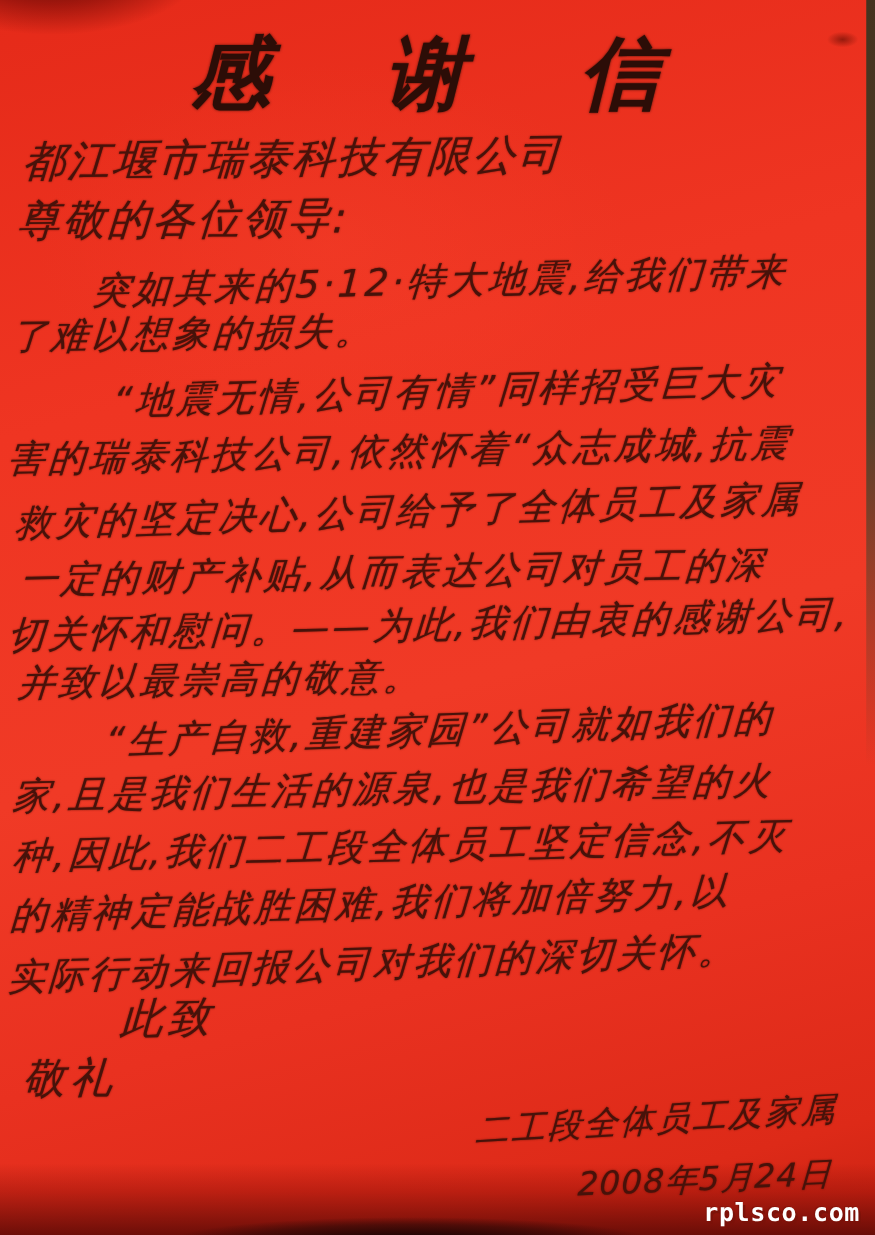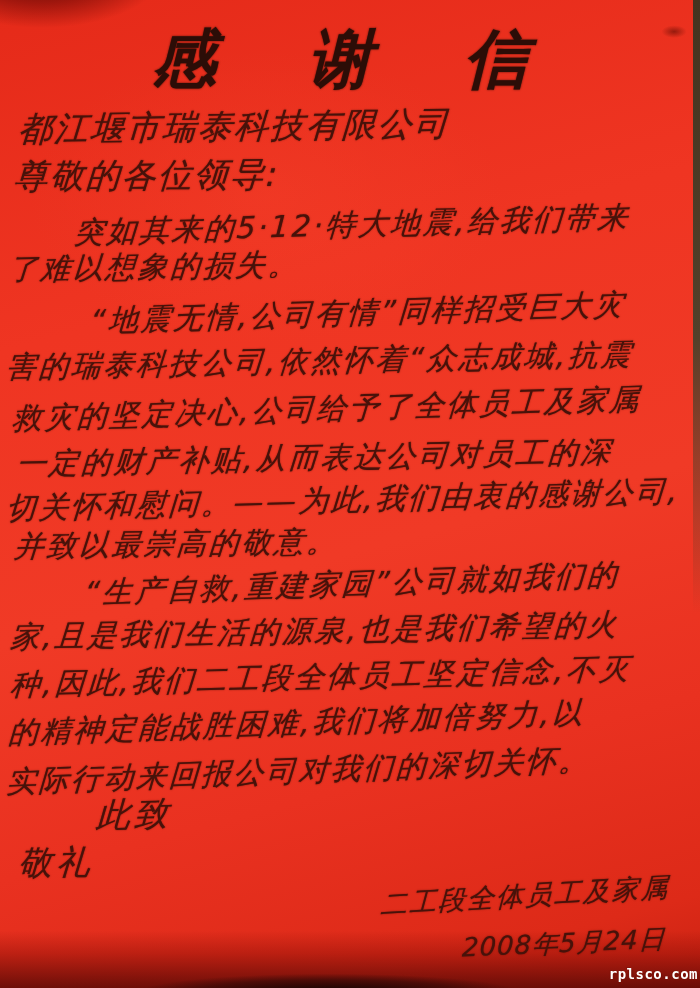--- a/index.html
+++ b/index.html
@@ -40,23 +40,23 @@
     color:#2c0d07;
     letter-spacing:92px;
     text-shadow:0 0 2px rgba(40,12,6,0.9);
   }
   .h1line{font-size:34px;letter-spacing:2px;}
   .body-line{font-size:30px;letter-spacing:2.5px;}
   .closing{font-size:34px;letter-spacing:4px;}
   .signature{font-size:27px;letter-spacing:2px;}
   .dateline{font-size:26px;letter-spacing:1px;}
   .watermark{
-    position:absolute;right:2px;bottom:6px;
+    position:absolute;right:12px;bottom:6px;
     font-family:"DejaVu Sans Mono","Liberation Mono",monospace;
-    font-size:14px;font-weight:bold;letter-spacing:0.5px;
+    font-size:20px;font-weight:bold;letter-spacing:0.5px;
     color:#ffffff;
     text-shadow:2px 2px 0 rgba(122,18,9,0.9), -1px -1px 0 rgba(122,18,9,0.5);
   }
 </style>
 </head>
 <body>
 
 <div class="photo">
 
   <div class="edge-strip"></div>

